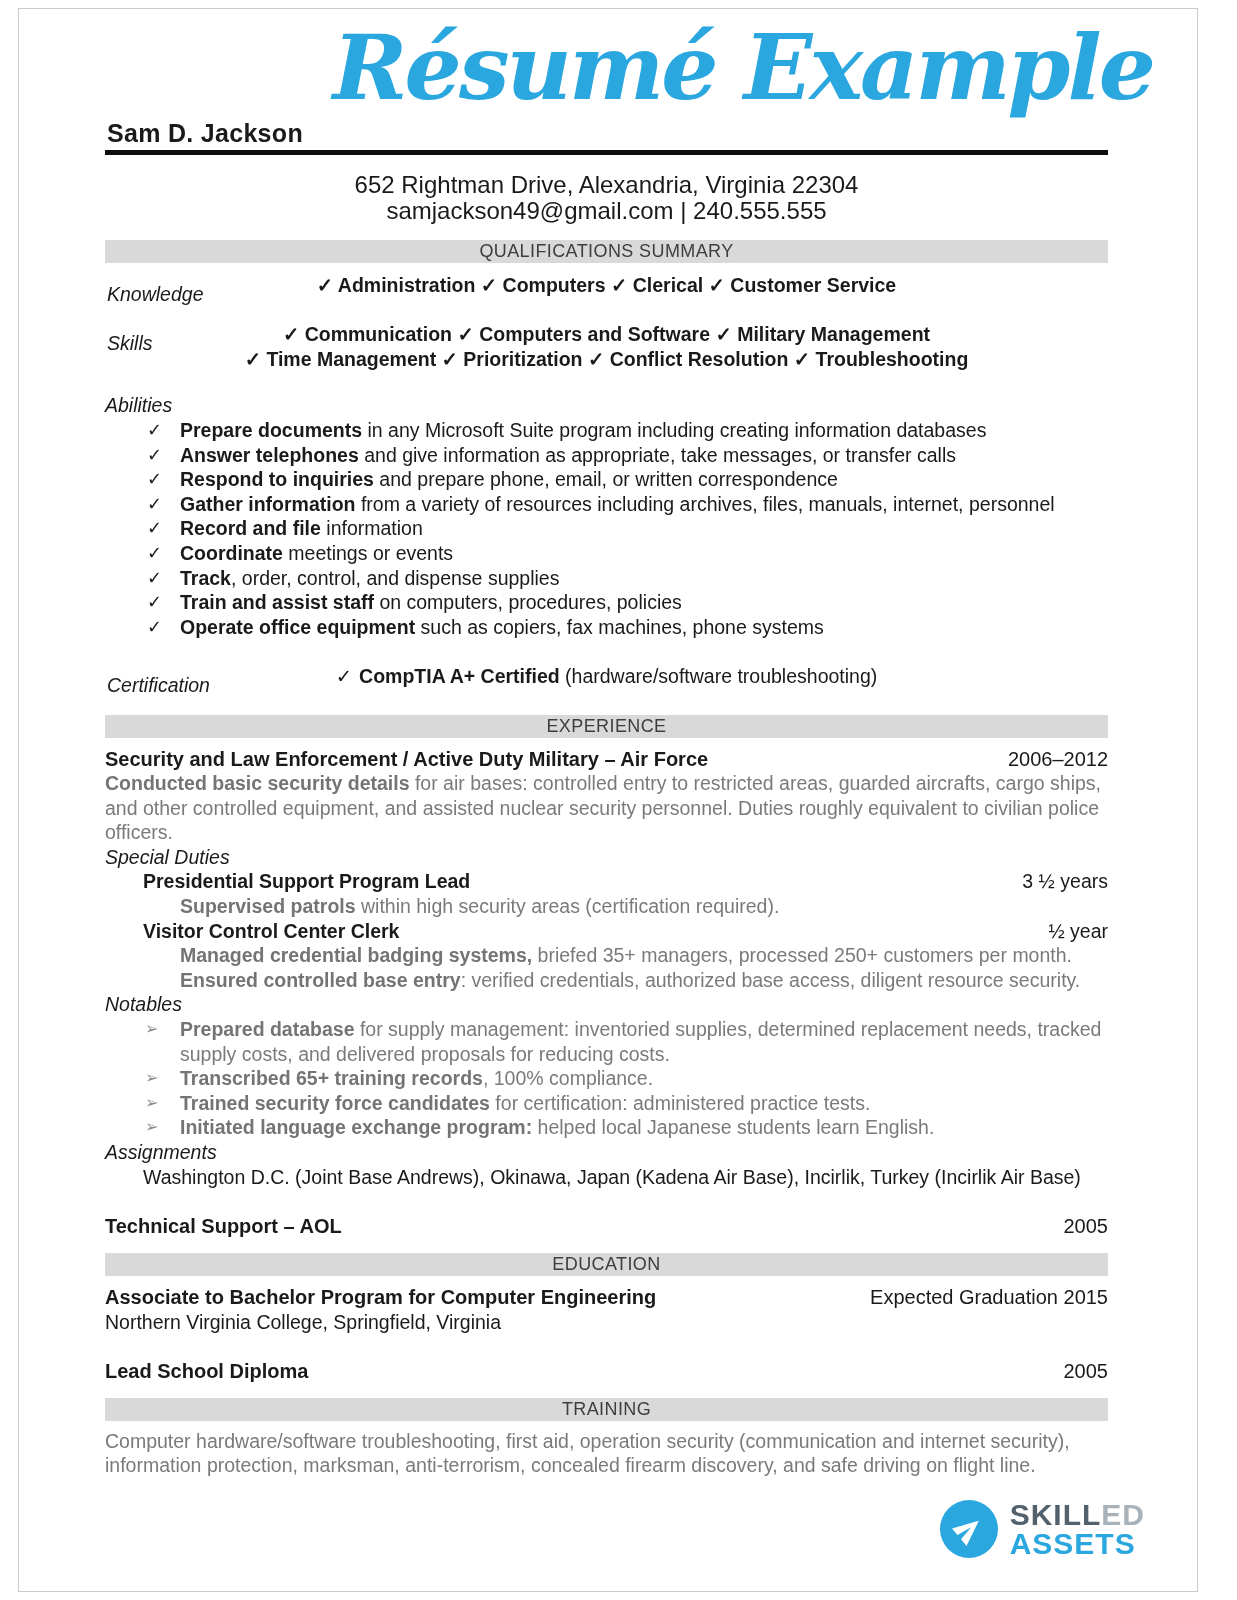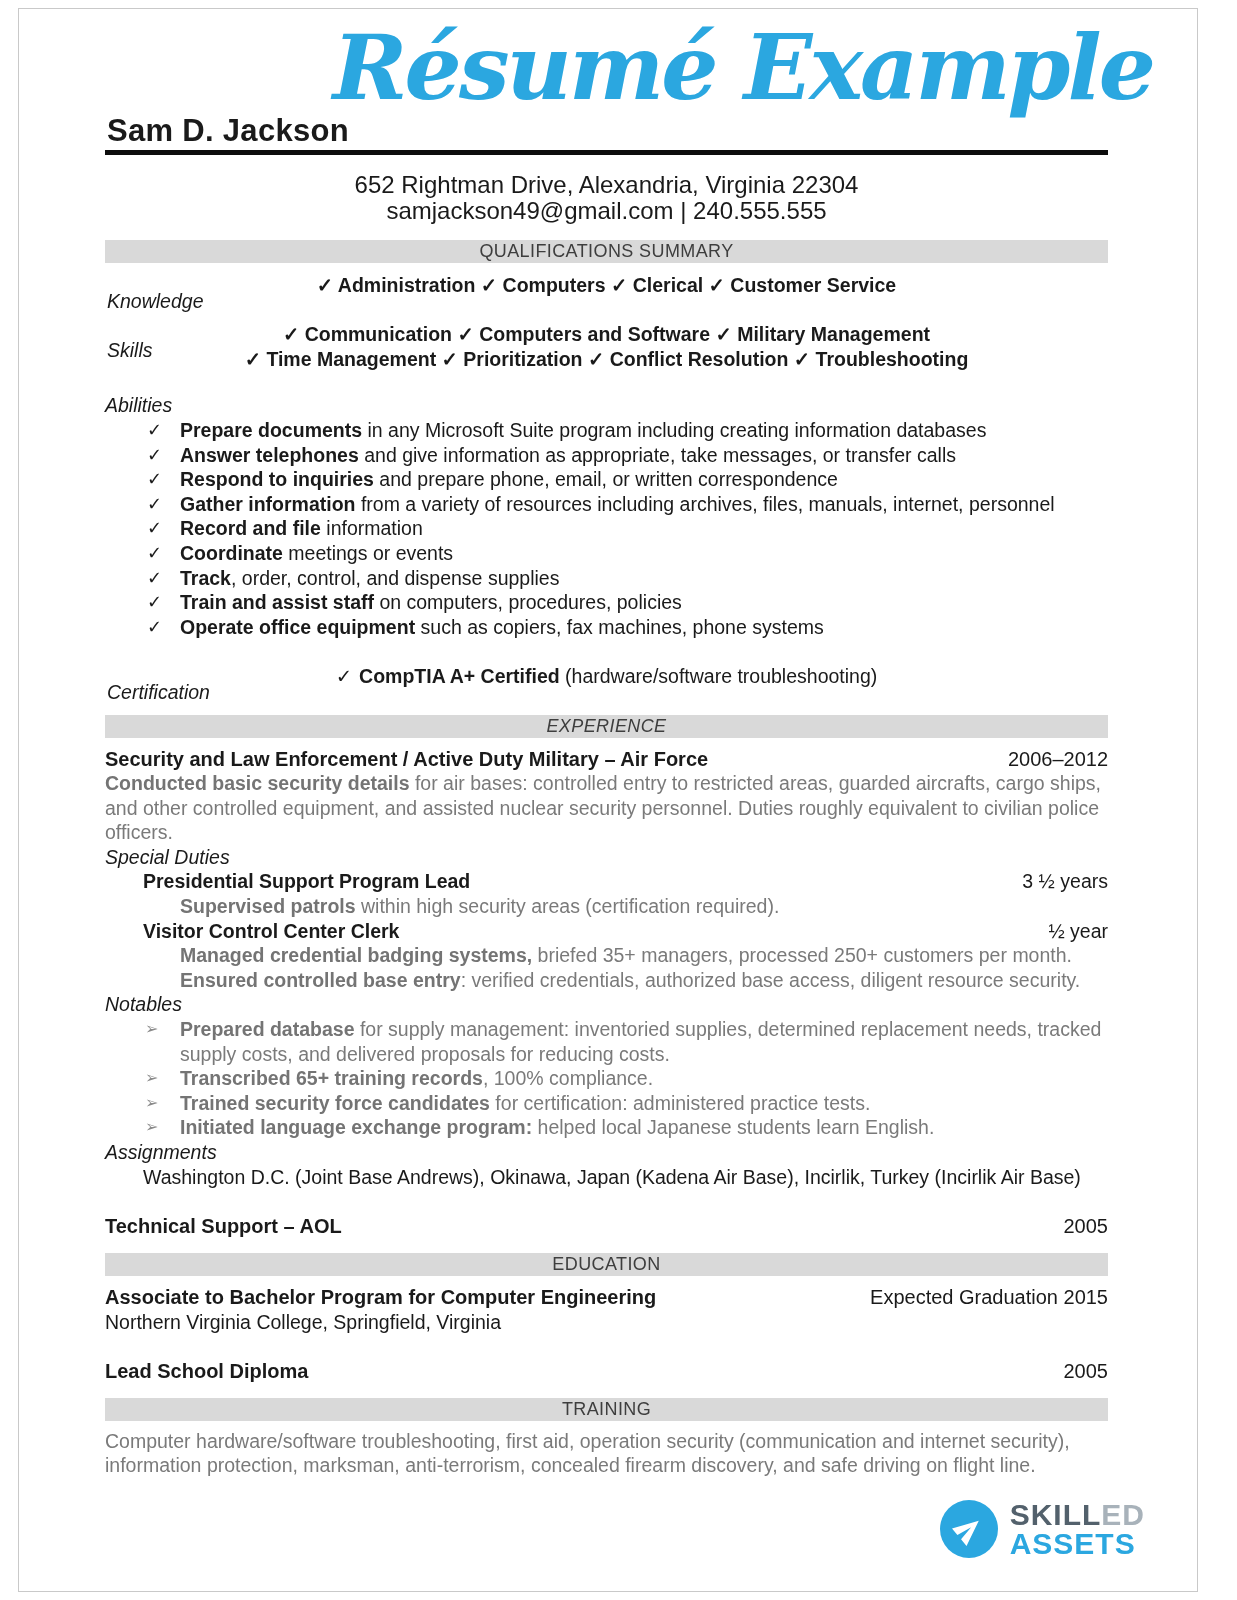--- a/index.html
+++ b/index.html
@@ -39,49 +39,49 @@
     font-size: 90px;
     line-height: 1;
     color: #2ba7e0;
     letter-spacing: -3px;
     white-space: nowrap;
   }
   .name {
     position: absolute;
     left: 2px;
     bottom: 0;
-    font-size: 31px;
+    font-size: 25px;
     font-weight: 700;
     letter-spacing: 0.3px;
     line-height: 1;
   }
   .name-rule { height: 5px; background: #0d0d0d; margin-top: 4px; }
   .contact { text-align: center; font-size: 24px; line-height: 26px; margin-top: 17px; }
 
   
   .secbar {
     background: #d9d9d9;
     text-align: center;
     font-size: 18px;
     color: #3e3e3e;
     height: 23px;
     line-height: 23px;
     letter-spacing: 0.4px;
   }
   .bar-qual  { margin-top: 16px; }
-  .bar-exp   { margin-top: 26px; font-style: italic; }
+  .bar-exp   { margin-top: 26px; }
   .bar-edu   { margin-top: 15px; }
   .bar-train { margin-top: 14px; }
 
   
   .qrow { position: relative; }
   .qrow.knowledge { margin-top: 10px; }
   .qrow.skills    { margin-top: 24.6px; }
   .qrow.cert      { margin-top: 24.6px; }
-  .qlabel { position: absolute; left: 2px; top: 16px; font-style: italic; font-weight: 400; }
+  .qlabel { position: absolute; left: 2px; top: 9px; font-style: italic; font-weight: 400; }
   .qcenter { text-align: center; font-weight: 700; }
   .qcenter.mixed { font-weight: 400; }
   .qcenter.mixed .check { margin-right: 7px; }
   .abilities-label { font-style: italic; margin-top: 22px; }
   .ability { position: relative; padding-left: 75px; }
   .ability .check { position: absolute; left: 42px; font-size: 18px; }
 
   
   .job-head { display: flex; justify-content: space-between; font-size: 20px; }
   .job-head.first { margin-top: 9px; }

